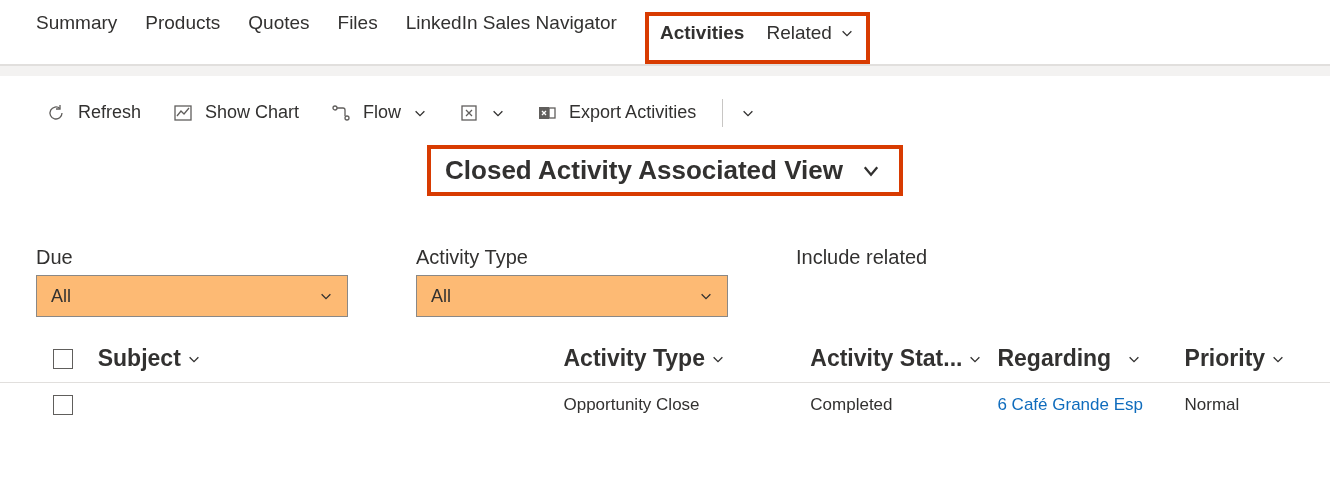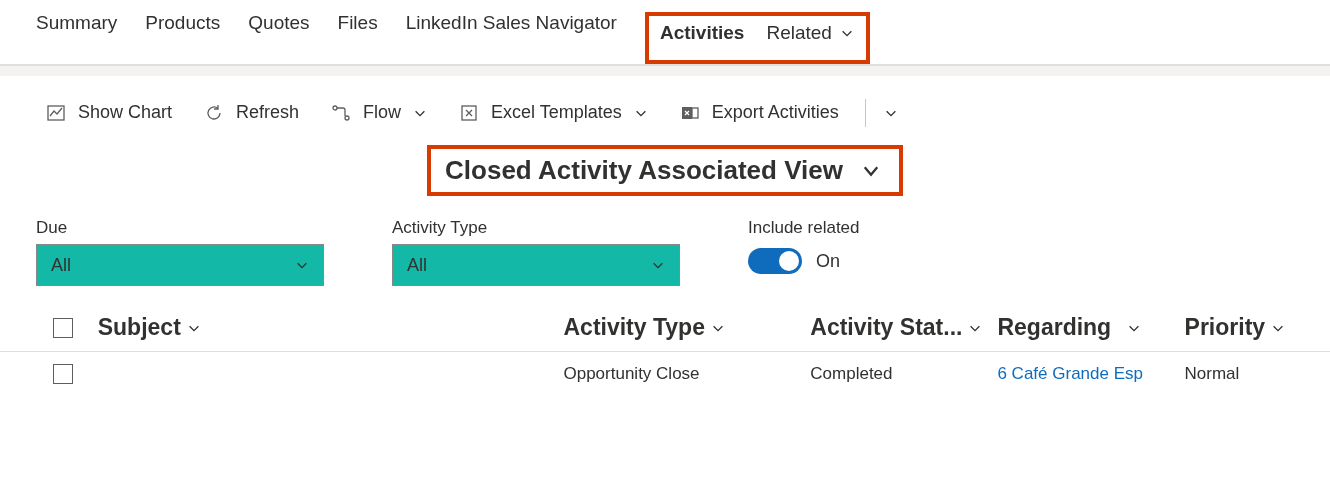--- a/index.html
+++ b/index.html
@@ -86,32 +86,32 @@
     font-weight: 600;
   }
 
   .filters {
     display: flex;
     gap: 68px;
     padding: 6px 36px 18px 36px;
     align-items: flex-start;
   }
   .fcol { display: flex; flex-direction: column; gap: 6px; }
-  .flabel { font-size: 17px; color: #323130; }
+  .flabel { font-size: 20px; color: #323130; margin-top: 28px; }
   .fselect {
-    width: 288px;
+    width: 312px;
     height: 42px;
     border: 1px solid #8a8886;
     display: flex;
     align-items: center;
     justify-content: space-between;
     padding: 0 14px;
     font-size: 18px;
     cursor: pointer;
-    background: #14b8a6;
+    background: #fdba74;
   }
   .toggle-col { display: flex; flex-direction: column; gap: 10px; }
   .toggle-row { display: flex; align-items: center; gap: 14px; }
   .toggle {
     width: 54px; height: 26px;
     background: #0f6cbd;
     border-radius: 13px;
     position: relative;
     cursor: pointer;
   }
@@ -188,34 +188,34 @@
     </div>
   </div>
 </div>
 
 <div class="content-gap"></div>
 
 <div class="toolbar">
   <div class="tbtn">
     <span class="ticon">
         <svg viewBox="0 0 20 20" fill="none" stroke="currentColor" stroke-width="1.3">
+          <path d="M16 10a6 6 0 1 1-2-4.5"></path>
+          <polyline points="14,2 14,6 10,6" fill="none"></polyline>
+        </svg>
+      </span>
+    <span>Refresh</span>
+  </div>
+  <div class="tbtn">
+    <span class="ticon">
+        <svg viewBox="0 0 20 20" fill="none" stroke="currentColor" stroke-width="1.3">
           <rect x="2" y="3" width="16" height="14"></rect>
           <polyline points="4,13 8,8 11,11 16,5"></polyline>
         </svg>
       </span>
     <span>Show Chart</span>
-  </div>
-  <div class="tbtn">
-    <span class="ticon">
-        <svg viewBox="0 0 20 20" fill="none" stroke="currentColor" stroke-width="1.3">
-          <path d="M16 10a6 6 0 1 1-2-4.5"></path>
-          <polyline points="14,2 14,6 10,6" fill="none"></polyline>
-        </svg>
-      </span>
-    <span>Refresh</span>
   </div>
   <div class="tbtn">
     <span class="ticon">
         <svg viewBox="0 0 20 20" fill="none" stroke="currentColor" stroke-width="1.3">
           <circle cx="4" cy="5" r="2"></circle>
           <circle cx="16" cy="15" r="2"></circle>
           <path d="M6 5h6a2 2 0 0 1 2 2v6"></path>
         </svg>
       </span>
     <span>Flow</span>
@@ -225,21 +225,20 @@
         </svg>
       </span>
   </div>
   <div class="tbtn">
     <span class="ticon">
         <svg viewBox="0 0 20 20" fill="none" stroke="currentColor" stroke-width="1.3">
           <rect x="3" y="3" width="14" height="14"></rect>
           <path d="M7 7l6 6M13 7l-6 6"></path>
         </svg>
       </span>
-    <span>Excel Templates</span>
     <span class="chev">
         <svg viewBox="0 0 16 16" fill="none" stroke="currentColor" stroke-width="1.5">
           <polyline points="3,6 8,11 13,6"></polyline>
         </svg>
       </span>
   </div>
   <div class="tbtn">
     <span class="ticon">
         <svg viewBox="0 0 20 20" fill="none" stroke="currentColor" stroke-width="1.3">
           <rect x="2" y="4" width="10" height="12" fill="currentColor" stroke="none"></rect>
@@ -288,26 +287,20 @@
       <span>All</span>
       <span class="chev">
           <svg viewBox="0 0 16 16" fill="none" stroke="currentColor" stroke-width="1.5">
             <polyline points="3,6 8,11 13,6"></polyline>
           </svg>
         </span>
     </div>
   </div>
   <div class="toggle-col">
     <span class="flabel">Include related</span>
-    <div class="toggle-row">
-      <div class="toggle">
-          <div class="knob"></div>
-        </div>
-      <span class="toggle-text">On</span>
-    </div>
   </div>
 </div>
 
 <div class="grid-head">
   <div class="col-check">
       <div class="cb"></div>
     </div>
   <div class="col-subject">
     <span>Subject</span>
     <span class="chev">

